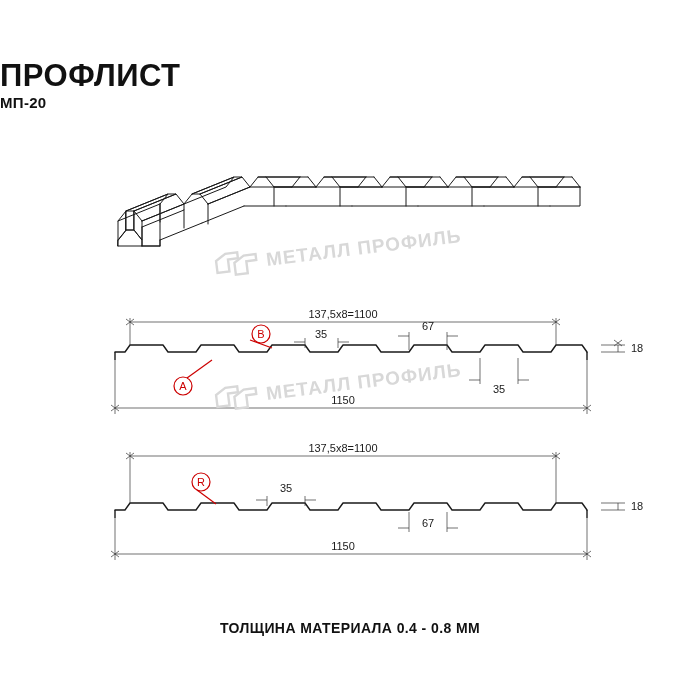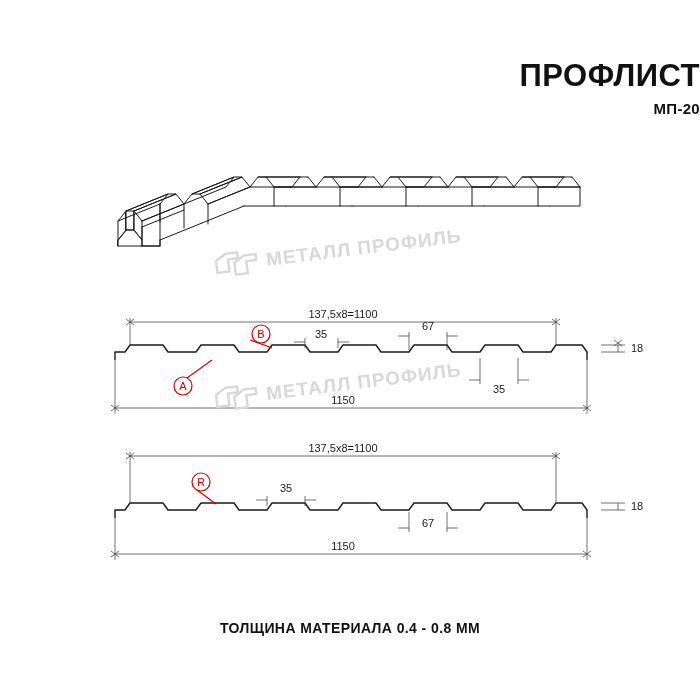--- a/index.html
+++ b/index.html
@@ -19,34 +19,33 @@
     position: absolute;
     inset: 0;
     width: 700px;
     height: 700px;
   }
   .title-block {
     position: absolute;
     top: 58px;
     left: 0;
     width: 700px;
-    text-align: right;
+    text-align: left;
   }
   .main-title {
     font-size: 31px;
     font-weight: bold;
     letter-spacing: 0.5px;
     color: #111111;
     line-height: 36px;
   }
   .sub-title {
     font-size: 15px;
     font-weight: bold;
     color: #111111;
-    margin-top: 6px;
     letter-spacing: 0.3px;
   }
   .footer-note {
     position: absolute;
     top: 620px;
     left: 0;
     width: 700px;
     text-align: center;
     font-size: 14px;
     font-weight: bold;

